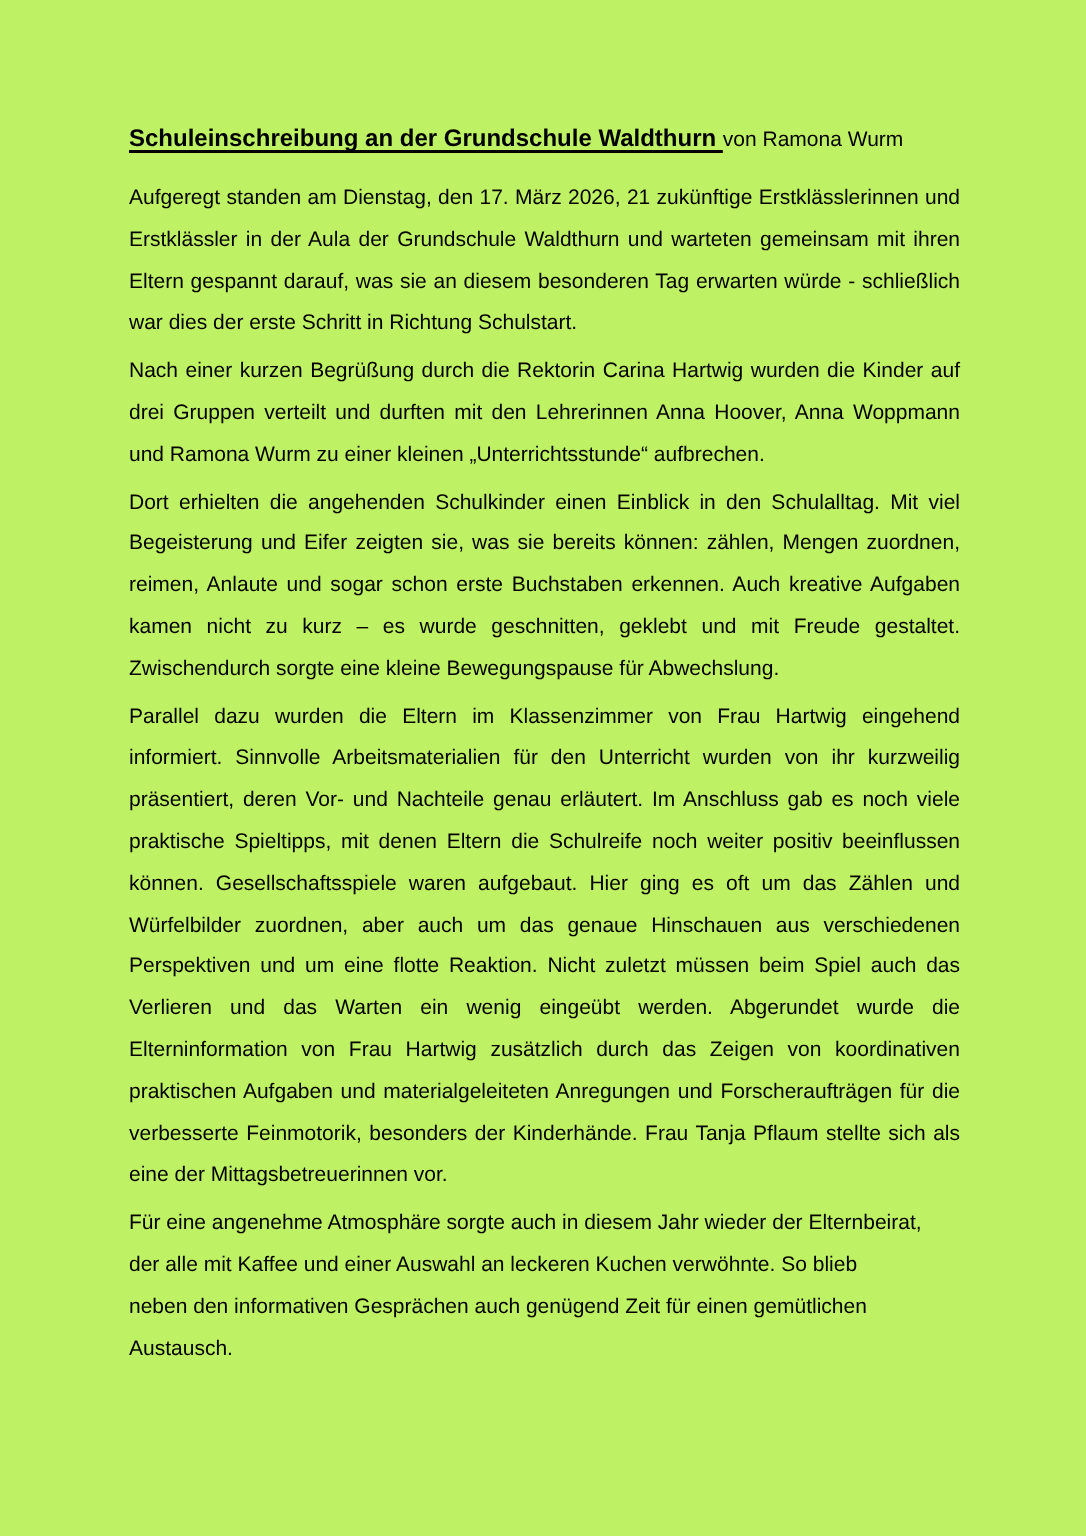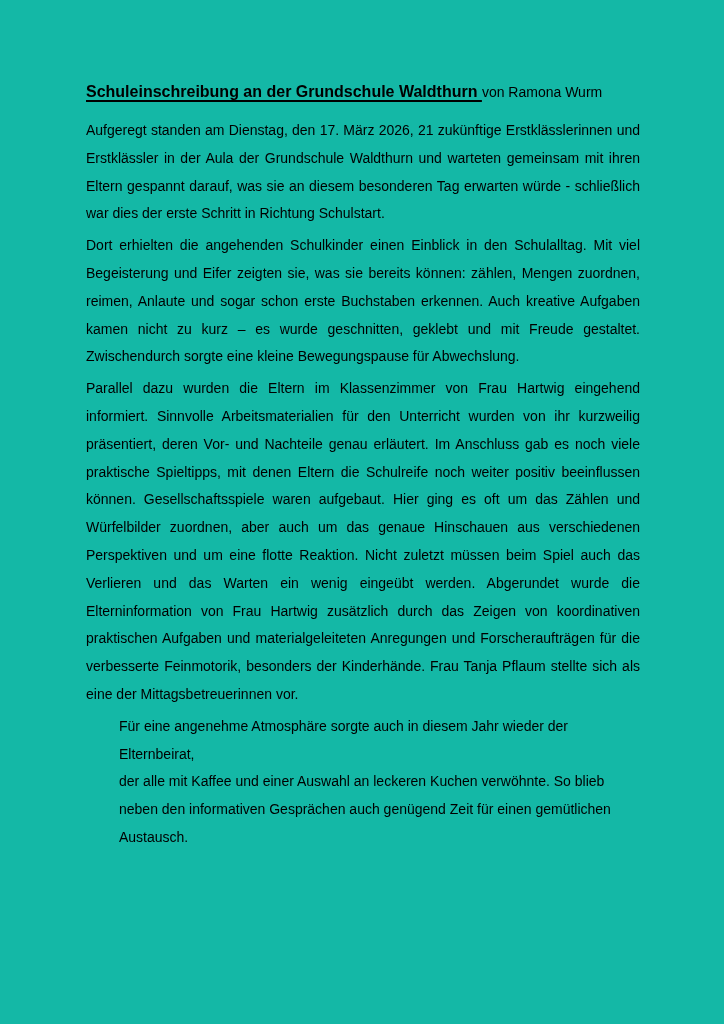--- a/index.html
+++ b/index.html
@@ -8,21 +8,21 @@
     padding: 0;
     width: 724px;
     height: 1024px;
     background: #ffffff;
     overflow: hidden;
   }
   .page {
     position: relative;
     width: 724px;
     height: 1024px;
-    background: #14b8a6;
+    background: #bef264;
     font-family: "Liberation Sans", "DejaVu Sans", sans-serif;
     color: #000000;
   }
   .content {
     position: absolute;
     left: 86px;
     top: 82px;
     width: 554px;
   }
   h1.article-title {
@@ -50,33 +50,33 @@
     line-height: 27.8px;
     color: #000000;
   }
   p.para.justified {
     text-align: justify;
     text-justify: inter-word;
   }
   p.para.leftbreaks {
     text-align: left;
     white-space: pre-line; 
-    margin-left: 33px;
   }
 </style>
 </head>
 <body>
 
 <div class="page">
   <div class="content">
 
     <h1 class="article-title"><span class="title-main">Schuleinschreibung an der Grundschule Waldthurn </span><span class="title-byline">von Ramona Wurm</span></h1>
 
     <p class="para justified">Aufgeregt standen am Dienstag, den 17. März 2026, 21 zukünftige Erstklässlerinnen und Erstklässler in der Aula der Grundschule Waldthurn und warteten gemeinsam mit ihren Eltern gespannt darauf, was sie an diesem besonderen Tag erwarten würde - schließlich war dies der erste Schritt in Richtung Schulstart.</p>
 
+    <p class="para justified">Nach einer kurzen Begrüßung durch die Rektorin Carina Hartwig wurden die Kinder auf drei Gruppen verteilt und durften mit den Lehrerinnen Anna Hoover, Anna Woppmann und Ramona Wurm zu einer kleinen „Unterrichtsstunde“ aufbrechen.</p>
 
     <p class="para justified">Dort erhielten die angehenden Schulkinder einen Einblick in den Schulalltag. Mit viel Begeisterung und Eifer zeigten sie, was sie bereits können: zählen, Mengen zuordnen, reimen, Anlaute und sogar schon erste Buchstaben erkennen. Auch kreative Aufgaben kamen nicht zu kurz – es wurde geschnitten, geklebt und mit Freude gestaltet. Zwischendurch sorgte eine kleine Bewegungspause für Abwechslung.</p>
 
     <p class="para justified">Parallel dazu wurden die Eltern im Klassenzimmer von Frau Hartwig eingehend informiert. Sinnvolle Arbeitsmaterialien für den Unterricht wurden von ihr kurzweilig präsentiert, deren Vor- und Nachteile genau erläutert. Im Anschluss gab es noch viele praktische Spieltipps, mit denen Eltern die Schulreife noch weiter positiv beeinflussen können. Gesellschaftsspiele waren aufgebaut. Hier ging es oft um das Zählen und Würfelbilder zuordnen, aber auch um das genaue Hinschauen aus verschiedenen Perspektiven und um eine flotte Reaktion. Nicht zuletzt müssen beim Spiel auch das Verlieren und das Warten ein wenig eingeübt werden. Abgerundet wurde die Elterninformation von Frau Hartwig zusätzlich durch das Zeigen von koordinativen praktischen Aufgaben und materialgeleiteten Anregungen und Forscheraufträgen für die verbesserte Feinmotorik, besonders der Kinderhände. Frau Tanja Pflaum stellte sich als eine der Mittagsbetreuerinnen vor.</p>
 
     <p class="para leftbreaks">Für eine angenehme Atmosphäre sorgte auch in diesem Jahr wieder der Elternbeirat,
 der alle mit Kaffee und einer Auswahl an leckeren Kuchen verwöhnte. So blieb
 neben den informativen Gesprächen auch genügend Zeit für einen gemütlichen
 Austausch.</p>
 

